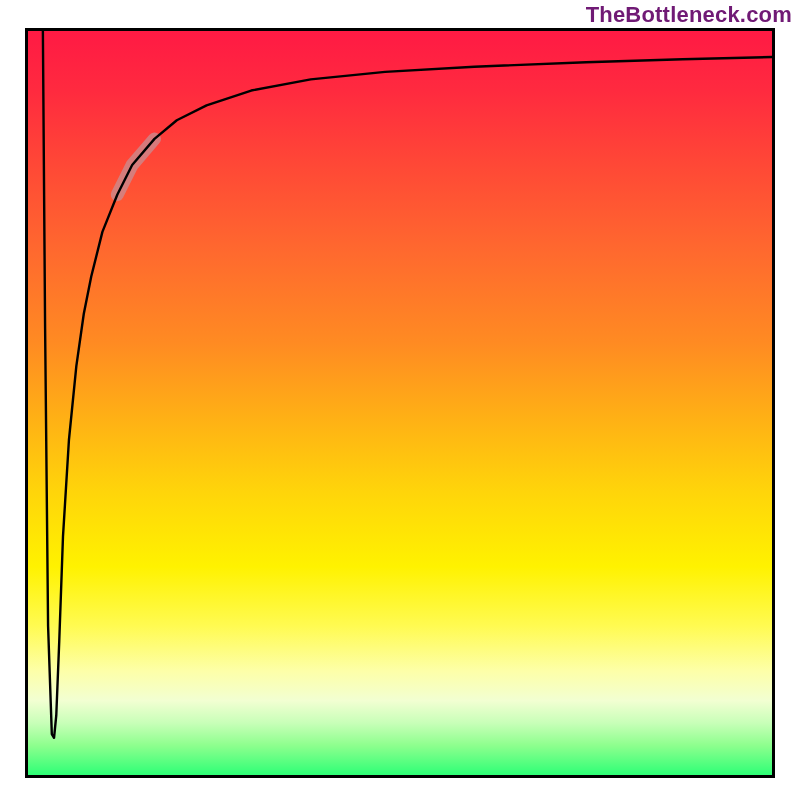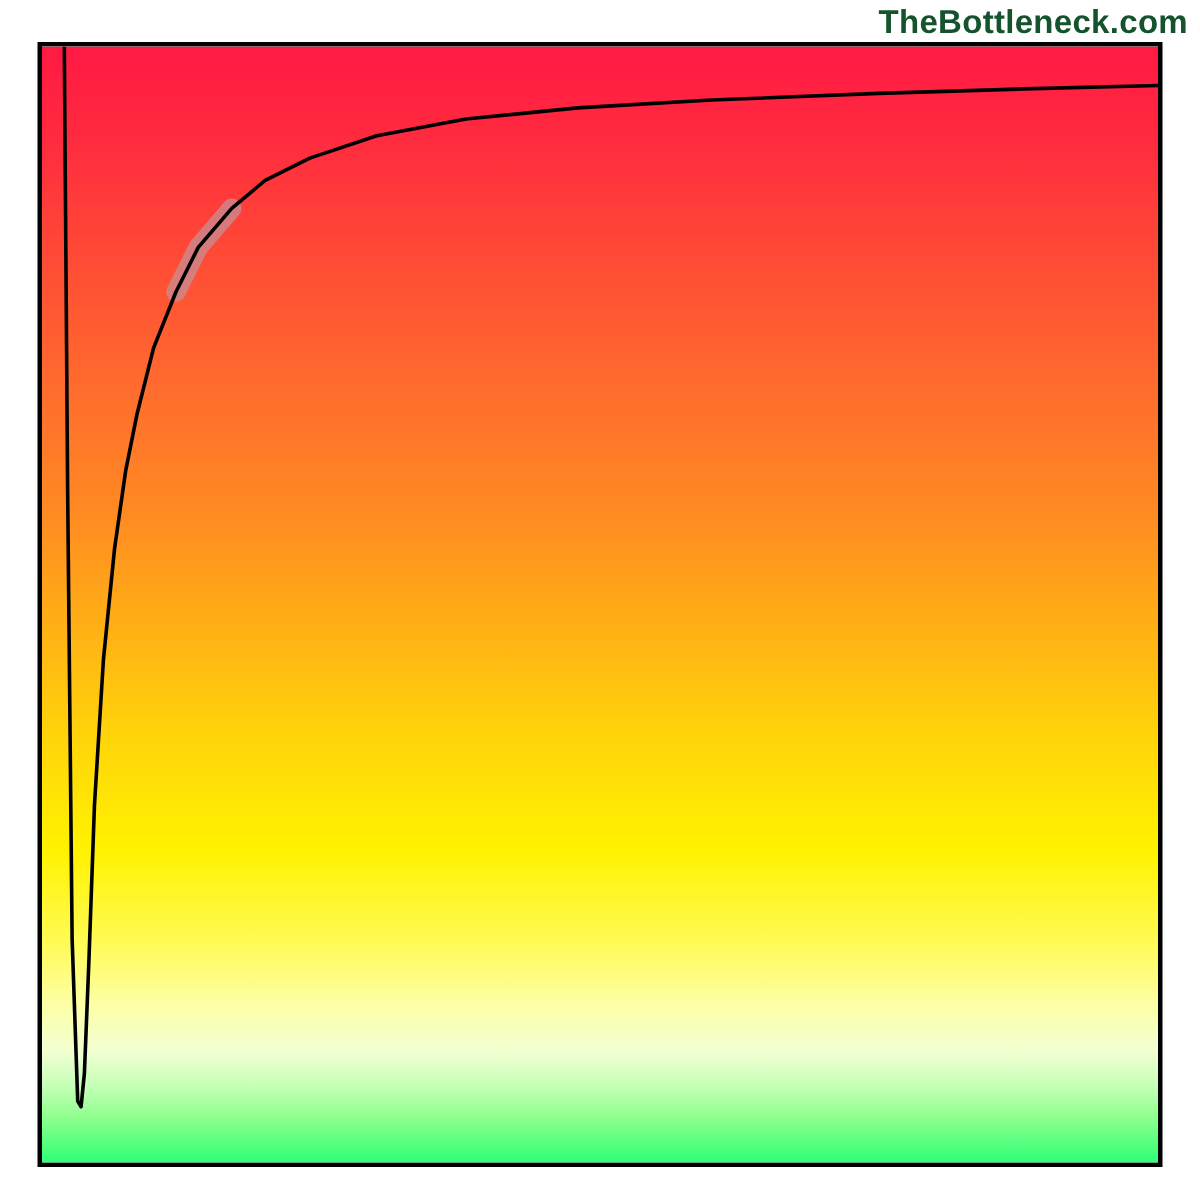--- a/index.html
+++ b/index.html
@@ -16,21 +16,21 @@
     width: 800px;
     height: 800px;
     box-sizing: border-box;
   }
   .attribution {
     position: absolute;
     top: 2px;
     right: 8px;
     font-size: 22px;
     font-weight: 600;
-    color: #14532d;
+    color: #701a75;
     letter-spacing: 0.2px;
     user-select: none;
   }
   .plot-border {
     position: absolute;
     left: 25px;
     top: 28px;
     width: 750px;
     height: 750px;
     border: 3px solid #000000;

